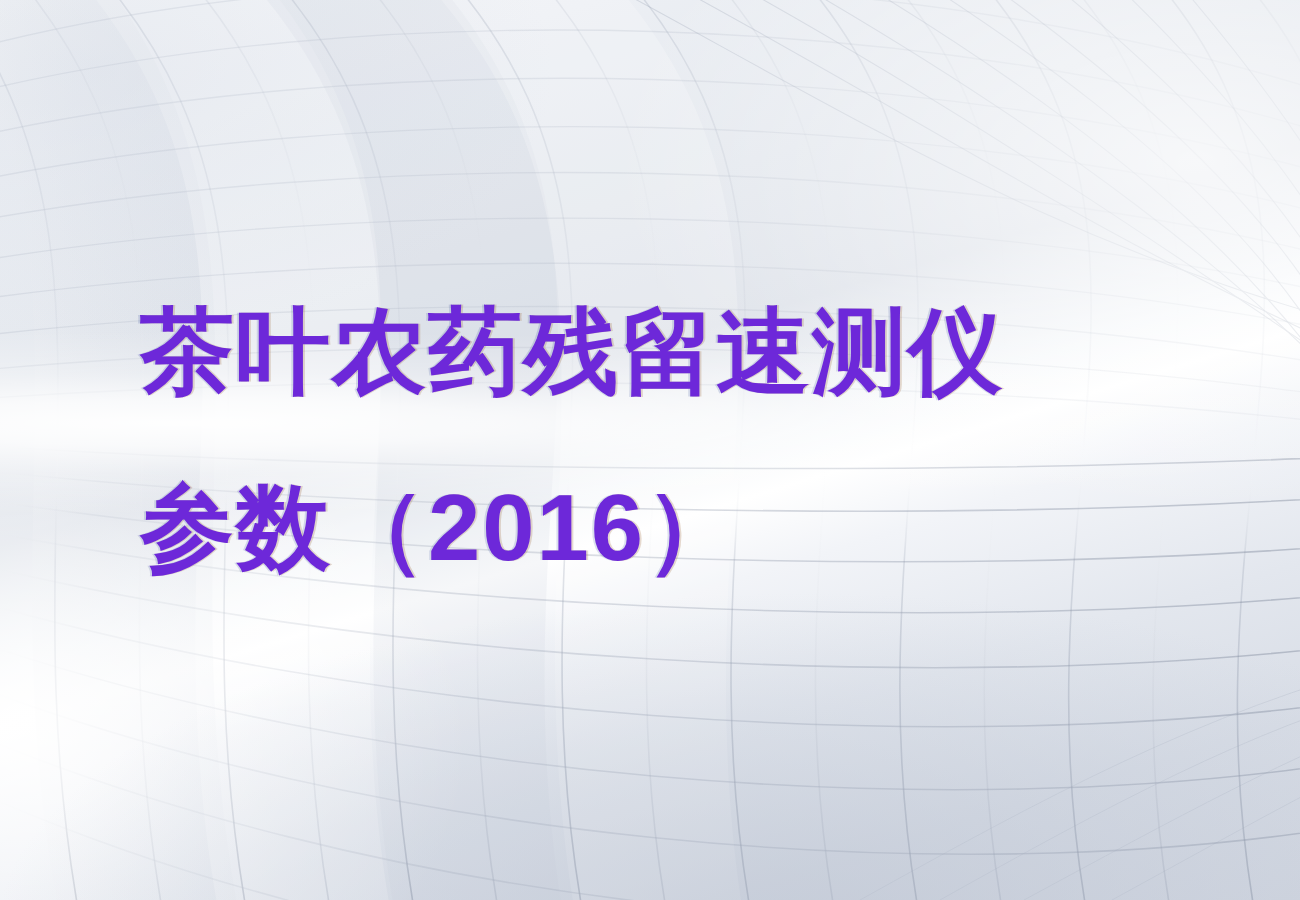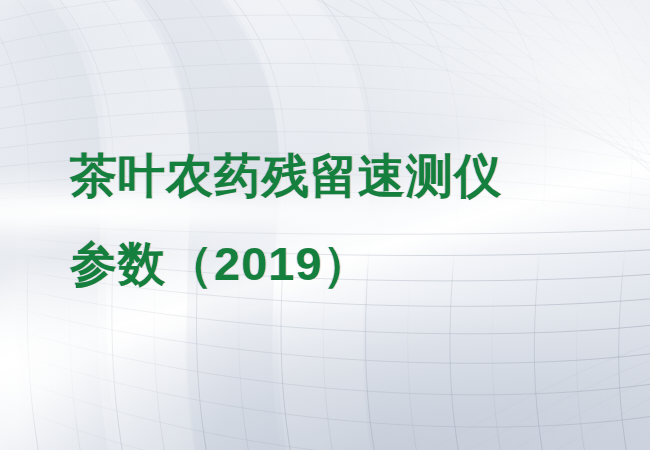--- a/index.html
+++ b/index.html
@@ -63,21 +63,21 @@
   }
   svg.mesh { position:absolute; inset:0; width:650px; height:450px; }
 
   #title-block {
     position: absolute;
     left: 70px;
     top: 132px;
     width: 540px;
   }
   .title-line {
-    color: #15803d;
+    color: #6d28d9;
     font-weight: 700;
     font-size: 47px;
     line-height: 88px;
     letter-spacing: 1px;
     white-space: nowrap;
     text-shadow:
       1px 0 0 rgba(150,90,40,0.22),
       -1px 0 0 rgba(40,60,150,0.16);
   }
 </style>
@@ -196,16 +196,16 @@
       <path d="M 512 450 C 586 410, 652 374, 700 358"></path>
       <path d="M 556 450 C 618 416, 668 388, 700 374"></path>
     </g>
   </svg>
 
   <div class="layer" id="bg-sweep"></div>
   <div class="layer" id="bg-shade"></div>
 
   <div id="title-block">
     <div class="title-line">茶叶农药残留速测仪</div>
-    <div class="title-line">参数（2019）</div>
+    <div class="title-line">参数（2016）</div>
   </div>
 
 </div>
 
 </body></html>

